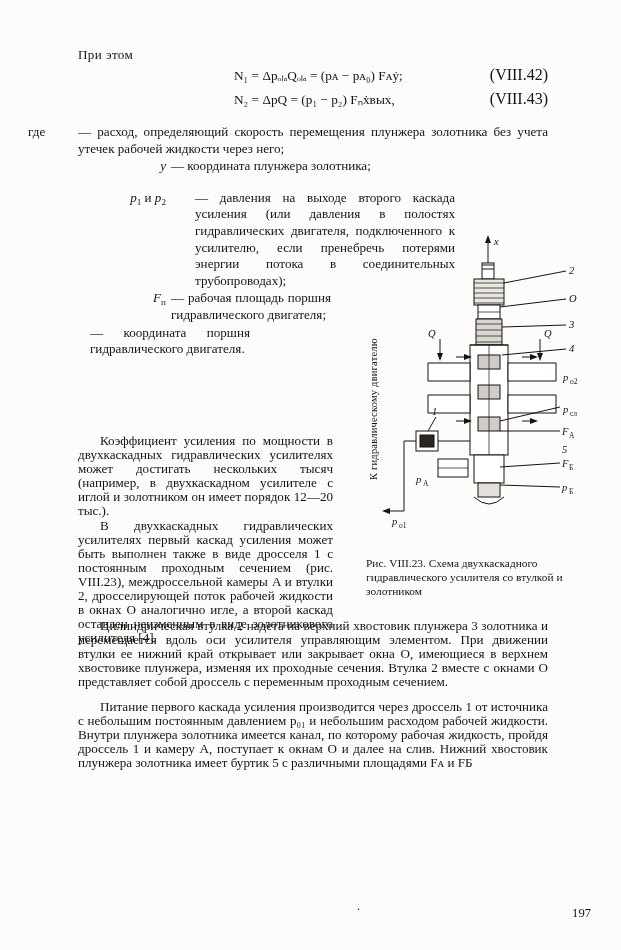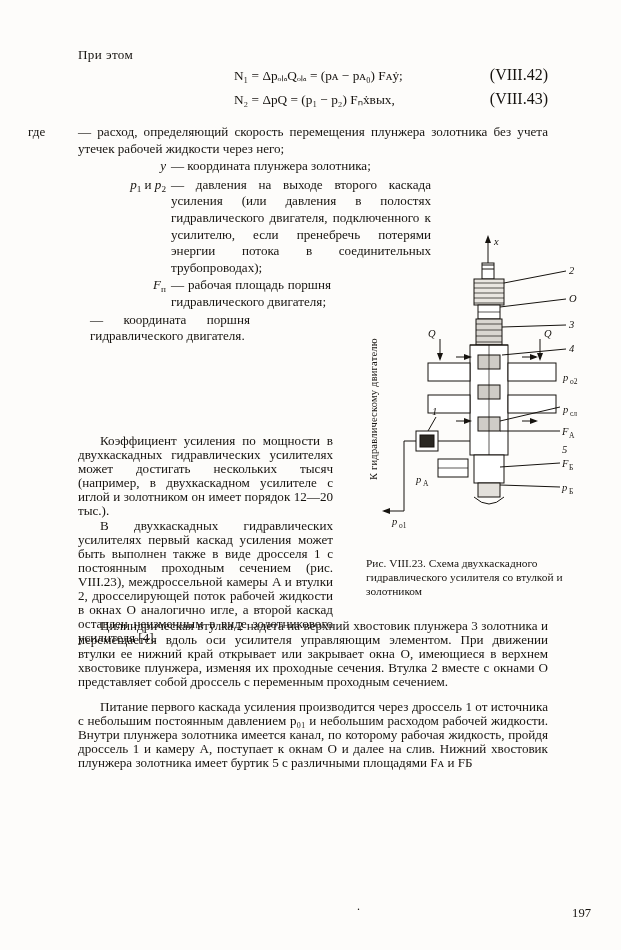--- a/index.html
+++ b/index.html
@@ -91,23 +91,23 @@
   <div id="gde">где</div>
 
   <div class="defs">
     <div class="d-item">
       <div class="d-body">— расход, определяющий скорость перемещения плунжера золотника без учета утечек рабочей жидкости через него;</div>
     </div>
     <div class="d-item" style="margin-top:1px;">
       <div class="d-term"><i>y</i></div>
       <div class="d-body">— координата плунжера золотника;</div>
     </div>
-    <div class="d-item" style="margin-top:2px;">
+    <div class="d-item" style="margin-top:15px;gap:24px;">
       <div class="d-term"><i>p</i><span class="sub">1</span> и <i>p</i><span class="sub">2</span></div>
-      <div class="d-body" style="width:260px;flex:0 0 260px;">— давления на выходе второго каскада усиления (или давления в полостях гидравлического двигателя, подключенного к усилителю, если пренебречь потерями энергии потока в соединительных трубопроводах);</div>
+      <div class="d-body" style="width:260px;flex:0 0 260px;">— давления на выходе второго каскада усиления (или давления в полостях гидравлических двигателя, подключенного к усилителю, если пренебречь потерями энергии потока в соединительных трубопроводах);</div>
     </div>
     <div class="d-item" style="margin-top:1px;">
       <div class="d-term"><i>F</i><span class="sub">п</span></div>
       <div class="d-body" style="width:160px;flex:0 0 160px;">— рабочая площадь поршня гидравлического двигателя;</div>
     </div>
     <div class="d-item" style="margin-top:1px;">
       <div class="d-body" style="width:160px;flex:0 0 160px;margin-left:12px;">— координата поршня гидравлического двигателя.</div>
     </div>
   </div>
 

